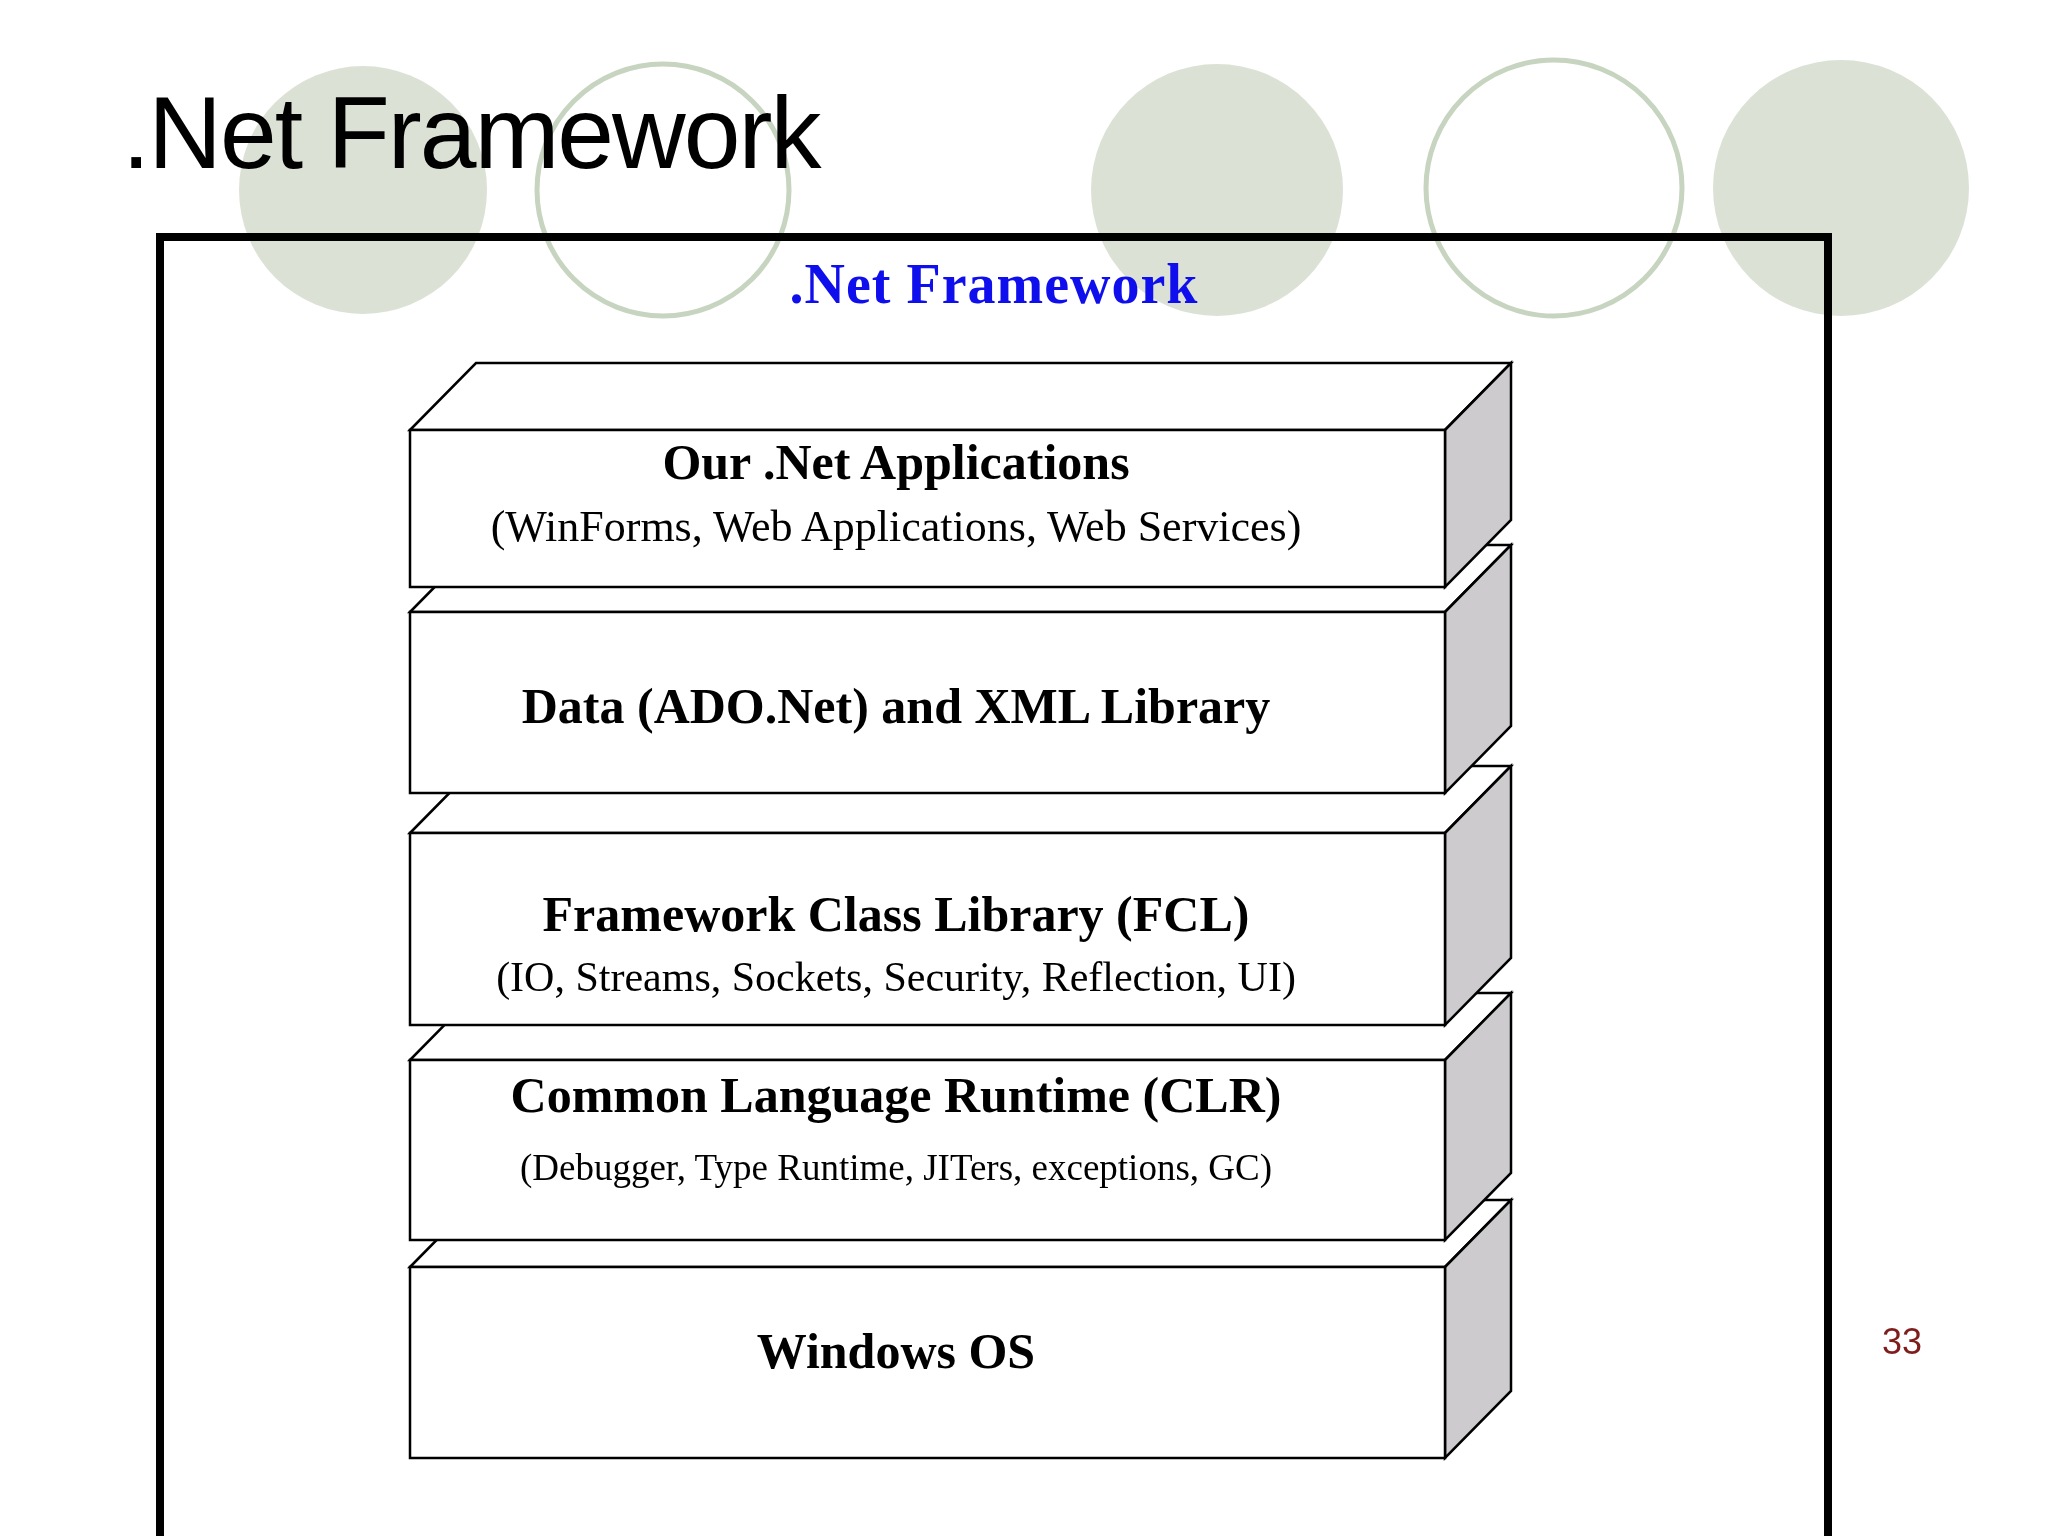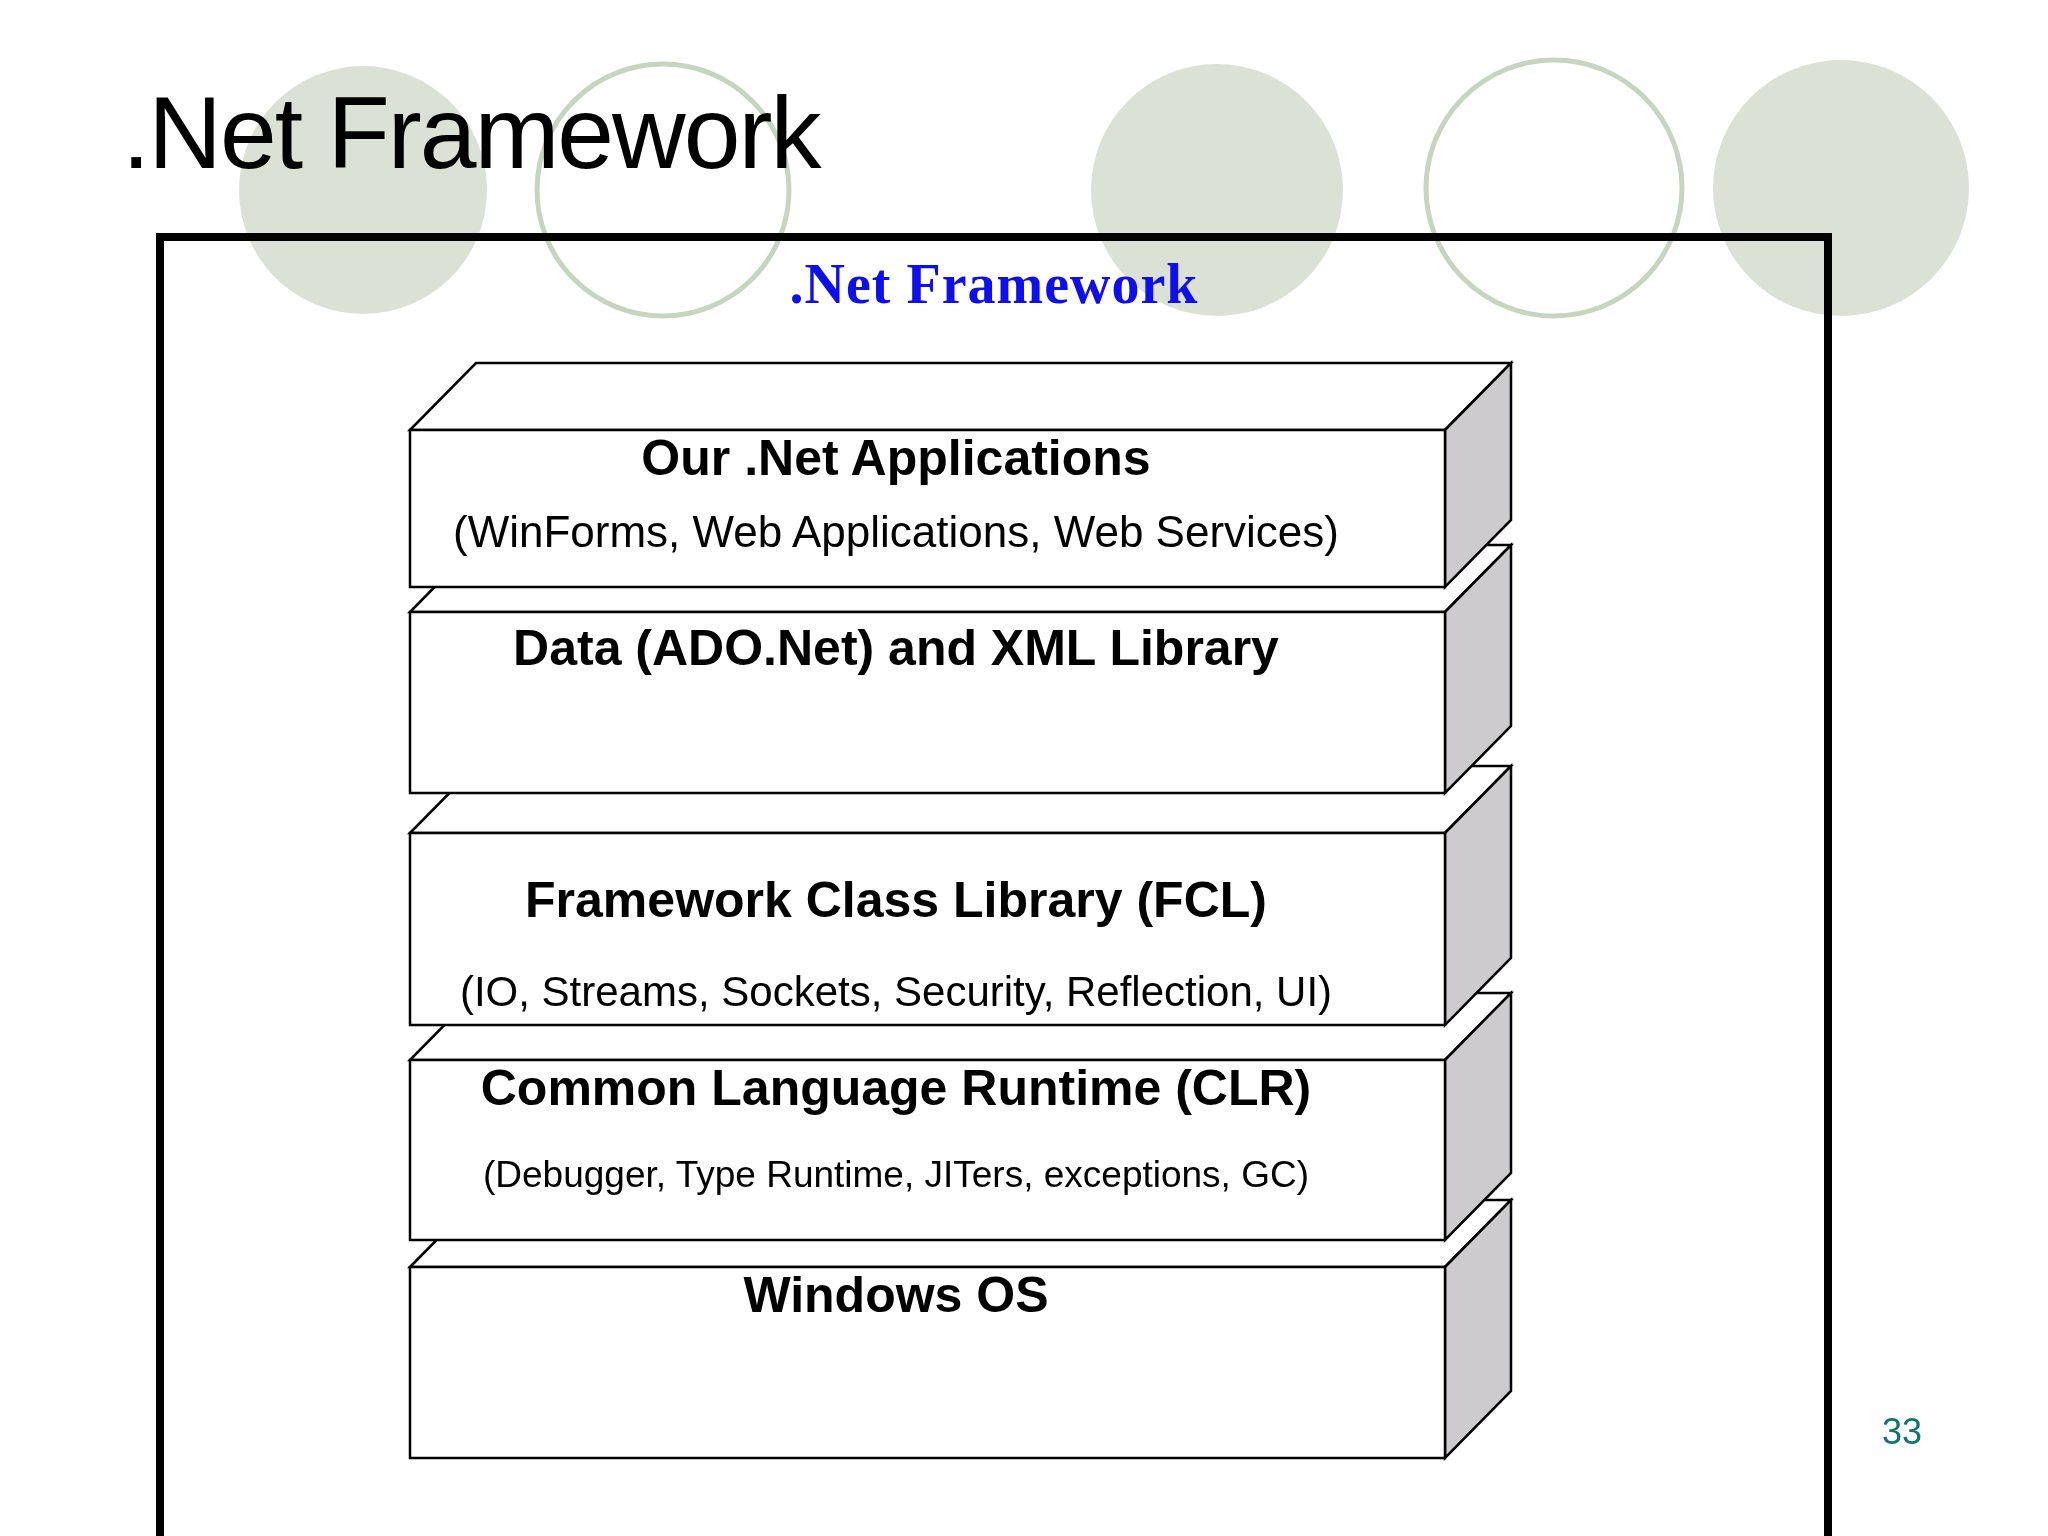--- a/index.html
+++ b/index.html
@@ -23,36 +23,36 @@
   .frame-heading {
     position:absolute; left:156px; top:256px; width:1676px;
     text-align:center;
     font-family:"Liberation Serif", serif; font-weight:bold;
     font-size:56px; line-height:1.0; color:#0f0fee;
     letter-spacing:1px; white-space:nowrap;
   }
   .cubes { position:absolute; left:0; top:0; }
   .layer-label {
     position:absolute; left:410px; width:972px; box-sizing:border-box;
-    display:flex; flex-direction:column; align-items:center; justify-content:space-between;
+    display:flex; flex-direction:column; align-items:center; justify-content:center;
     text-align:center; color:#000000;
-    font-family:Liberation Sans, sans-serif;
+    font-family:Liberation Serif, serif;
   }
   .layer-title { font-weight:bold; font-size:50px; line-height:1.14; white-space:nowrap; }
   .layer-sub   { font-size:42px; line-height:1.14; margin-top:11px; white-space:nowrap; }
   .pos-1 { top:430px;  height:157px; padding-bottom:30px; }
   .pos-1 .layer-sub { font-size:44px; }
   .pos-2 { top:612px;  height:181px; padding-top:8px; }
   .pos-3 { top:872px;  height:192px; padding-bottom:48px; }
   .pos-4 { top:1060px; height:180px; padding-bottom:44px;gap:12px; }
   .pos-4 .layer-sub { font-size:37px; }
   .pos-5 { top:1267px; height:191px; padding-bottom:22px; }
   .page-number {
-    position:absolute; left:1882px; top:1414px;
-    font-size:36px; line-height:1.0; color:#0f766e;
+    position:absolute; left:1882px; top:1324px;
+    font-size:36px; line-height:1.0; color:#7f1d1d;
   }
 </style>
 </head>
 <body>
 
 <div class="slide">
 
   <svg class="bg-circles" width="2048" height="1536" viewBox="0 0 2048 1536">
     <circle cx="363" cy="190" r="124" fill="#dbe2d5"></circle>
     <circle cx="663" cy="190" r="126" fill="#ffffff" stroke-width="5" stroke="#c7d4c0"></circle>

